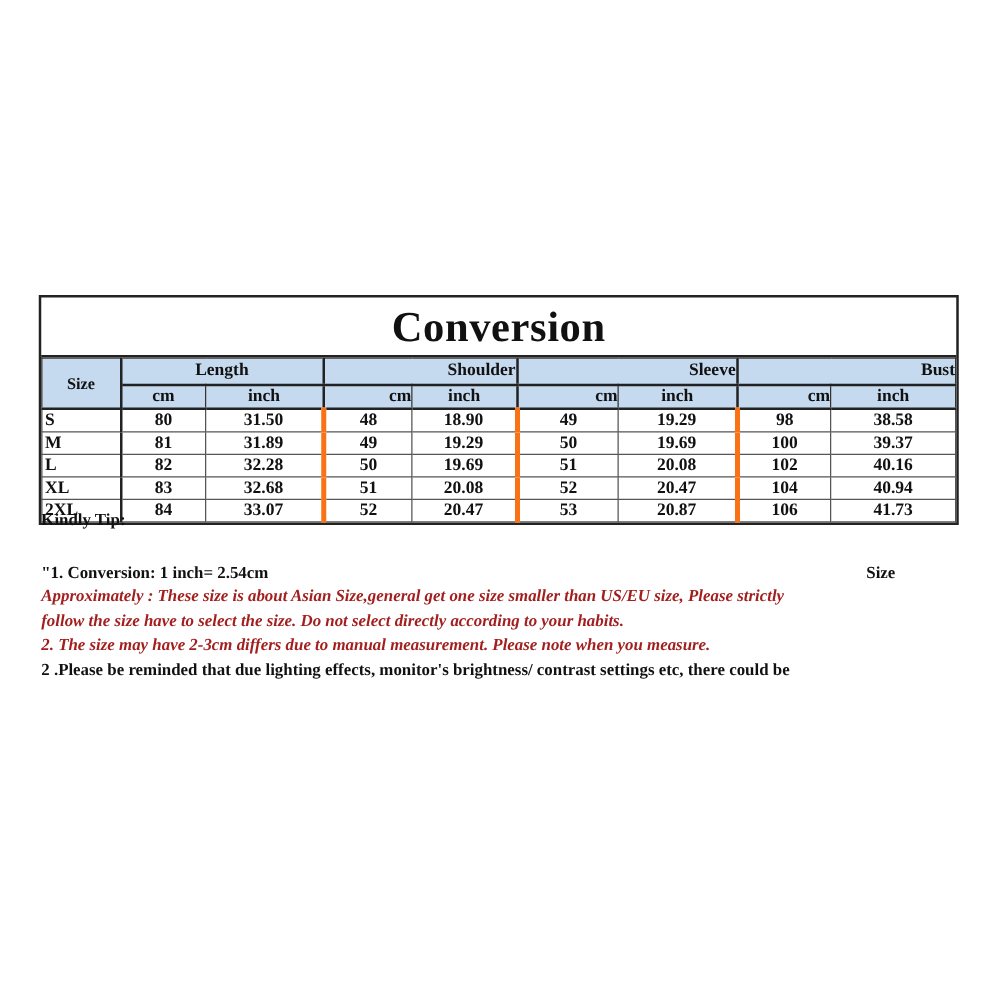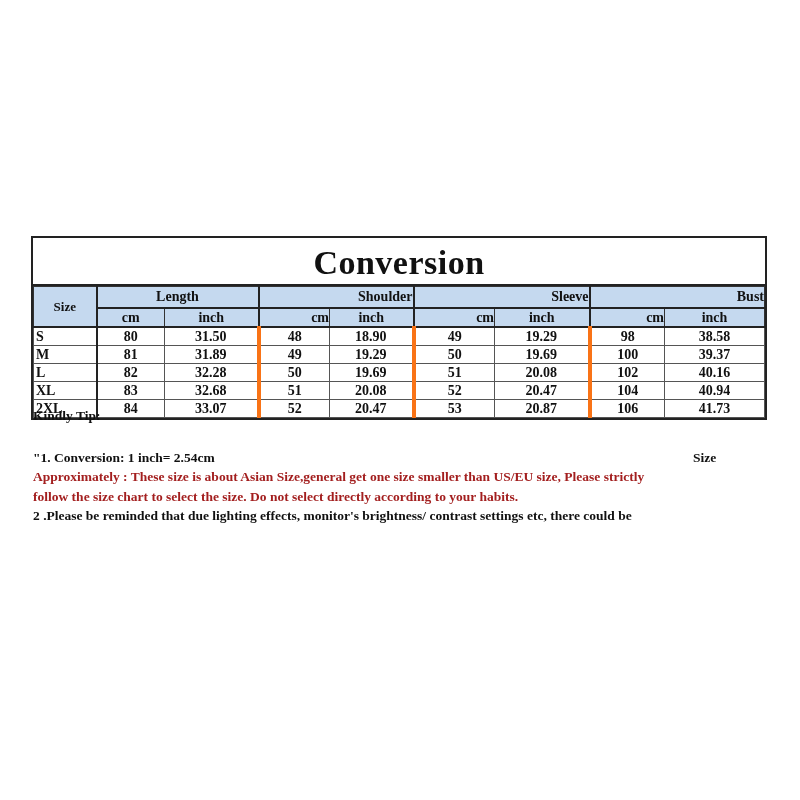--- a/index.html
+++ b/index.html
@@ -10,21 +10,21 @@
   td, th { font-weight:bold; font-size:14px; text-align:center; padding:0; line-height:16px; }
   th { background:#c5d9ef; border:1px solid #333; }
   .grp th { border-bottom:2px solid #222; height:20px; }
   .sub th { height:17px; border-bottom:2px solid #222; }
   th.size { border-right:2px solid #222; font-size:13px; }
   th.gl { border-left:2px solid #222;text-align:right; }
   td { border:1px solid #555; height:17px; }
   td.sz { text-align:left; padding-left:2px; border-right:2px solid #222; }
   td.gl { border-left:4px solid #f97316; }
   .notes { position:absolute; left:33px; top:406px; width:740px; font-weight:bold; font-size:13.5px; line-height:19.5px; }
-  .red { color:#a31f1f; }
+  .red { color:#a31f1f;font-style:italic; }
   .blk { color:#111; }
   .gap { height:22px; }
   .conv { position:relative; }
   .conv .sz-note { position:absolute; left:660px; top:0; }
 </style>
 </head>
 <body>
 
 <div class="chart">
   <div class="title">Conversion</div>
@@ -120,15 +120,16 @@
 </div>
 
 <div class="notes">
   <div class="blk">Kindly Tip:</div>
   <div class="gap"></div>
   <div class="blk conv">
     <span>"1. Conversion:  1 inch= 2.54cm</span>
     <span class="sz-note">Size</span>
   </div>
   <div class="red">Approximately :  These size is about Asian Size,general get one size smaller than US/EU size, Please strictly</div>
-  <div class="red">follow the size chart  to select the size. Do not select directly according to your habits.</div>
+  <div class="red">follow the size have  to select the size. Do not select directly according to your habits.</div>
+  <div class="red">2. The size may have 2-3cm differs due to manual measurement. Please note when you measure.</div>
   <div class="blk">2 .Please be reminded that due lighting effects, monitor's brightness/ contrast settings etc, there could be</div>
 </div>
 
 </body></html>

